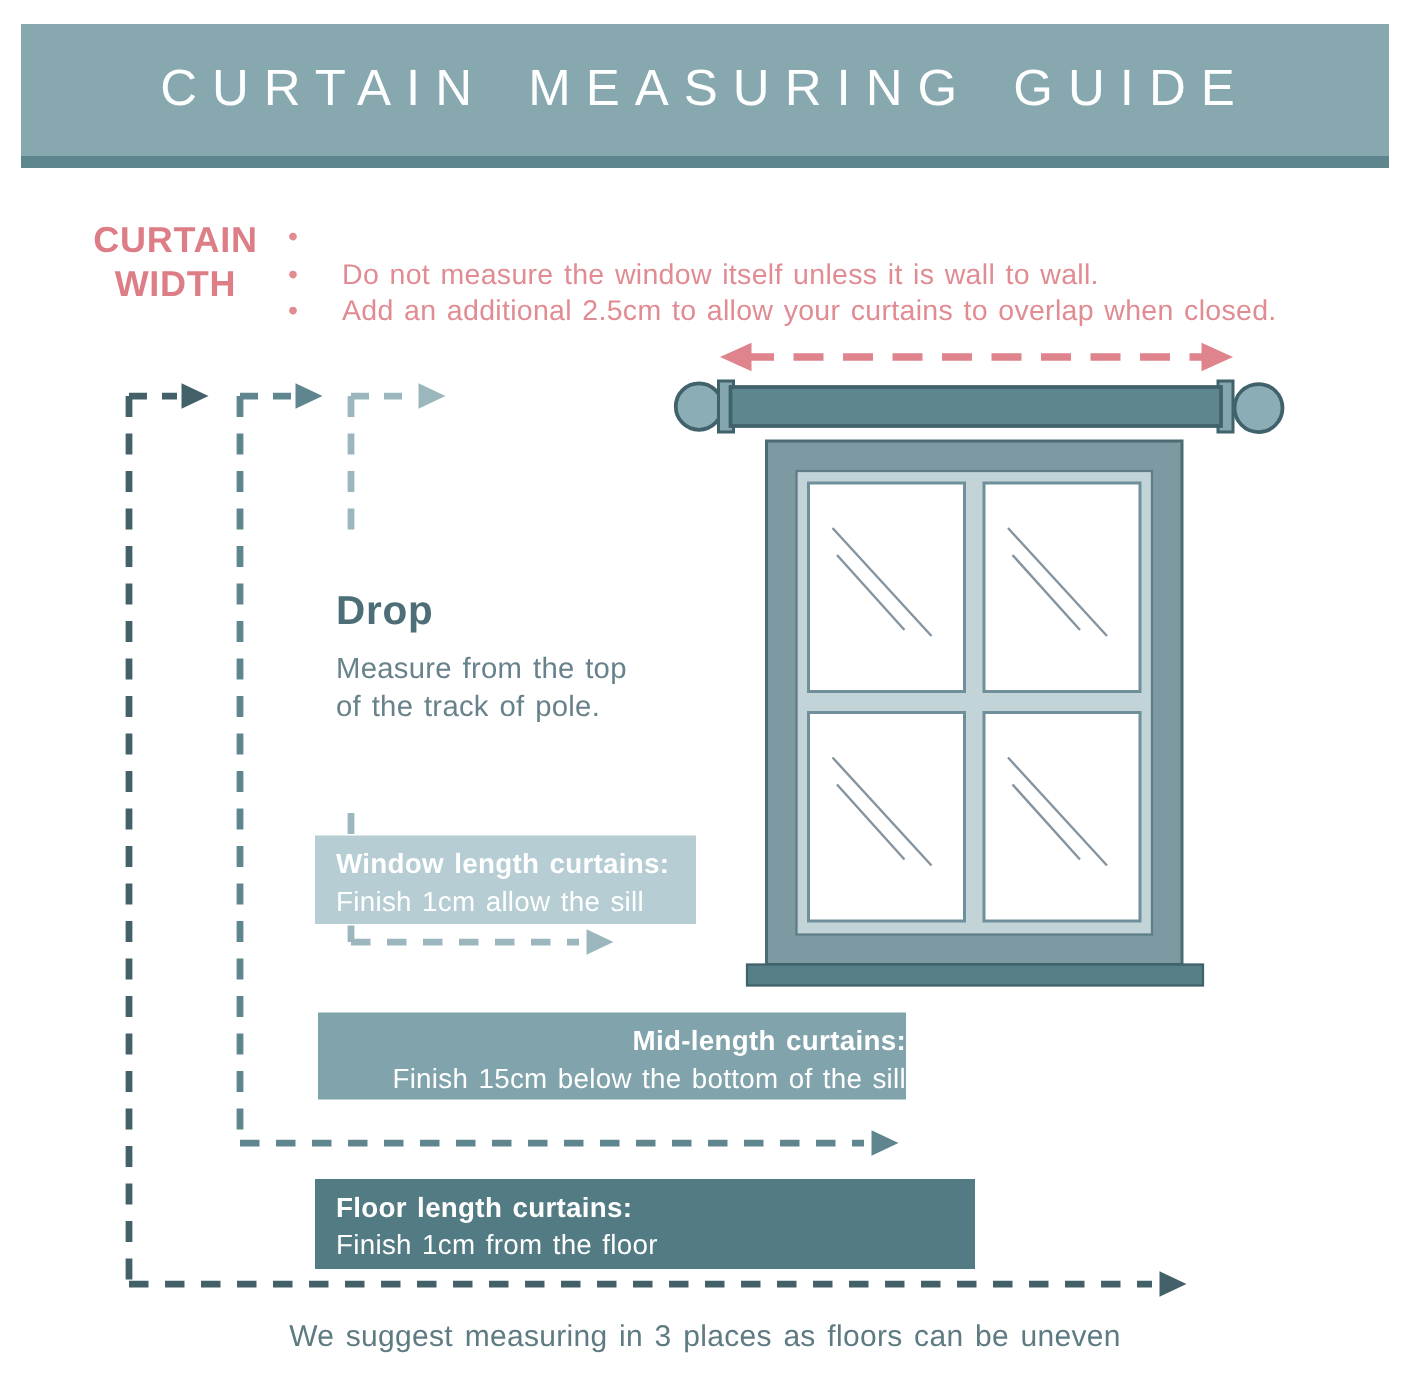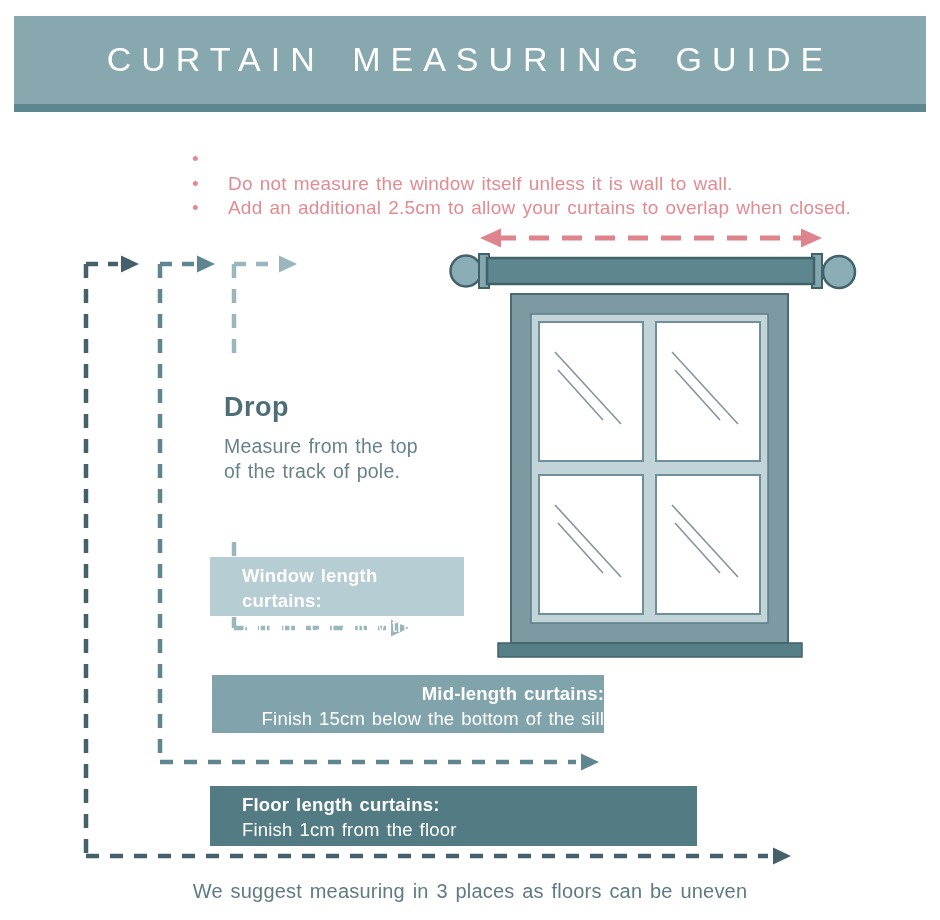--- a/index.html
+++ b/index.html
@@ -37,46 +37,50 @@
   .drop-title{
     position:absolute;left:224px;top:392px;color:#4d6e76;font-size:27px;font-weight:bold;
     letter-spacing:0.5px;
   }
   .drop-desc{
     position:absolute;left:224px;top:434px;color:#68828b;font-size:19.5px;line-height:24.5px;
     letter-spacing:0.2px;word-spacing:1.5px;
   }
   
   .lenbox{
-    position:absolute;box-sizing:border-box;color:#ffffff;padding:6px 0 0 32px;z-index:3;
+    position:absolute;box-sizing:border-box;color:#ffffff;padding:6px 0 0 14px;z-index:3;
     letter-spacing:0.2px;word-spacing:1.5px;
   }
   .lenbox .box-title{font-size:18.5px;font-weight:bold;line-height:25px;}
   .lenbox .box-sub{font-size:18.5px;line-height:25px;}
   .box-window{left:210px;top:557px;width:254px;height:59px;background:#b5cdd3;}
   .box-mid{left:212px;top:675px;width:392px;height:58px;background:#81a4ac;text-align:right;}
-  .box-floor{left:210px;top:786px;width:487px;height:60px;background:#537b83;}
+  .box-floor{left:210px;top:786px;width:440px;height:60px;background:#537b83;}
   
   .footer-note{
     position:absolute;left:0;right:0;top:880px;text-align:center;color:#5e7b82;
     font-size:20px;letter-spacing:0.2px;word-spacing:2px;
   }
   
   .diagram{position:absolute;left:0;top:0;z-index:1;}
 </style>
 </head>
 <body>
 
 <div class="canvas">
 
   <header class="banner">
     <h1>CURTAIN MEASURING GUIDE</h1>
     <div class="banner-strip"></div>
   </header>
 
+  <div class="width-label">
+    <div>CURTAIN</div>
+    <div>WIDTH</div>
+  </div>
 
   <ul class="bullets">
     <li>
       <span class="dot">•</span>
     </li>
     <li>
       <span class="dot">•</span>
       <span>Do not measure the window itself unless it is wall to wall.</span>
     </li>
     <li>

